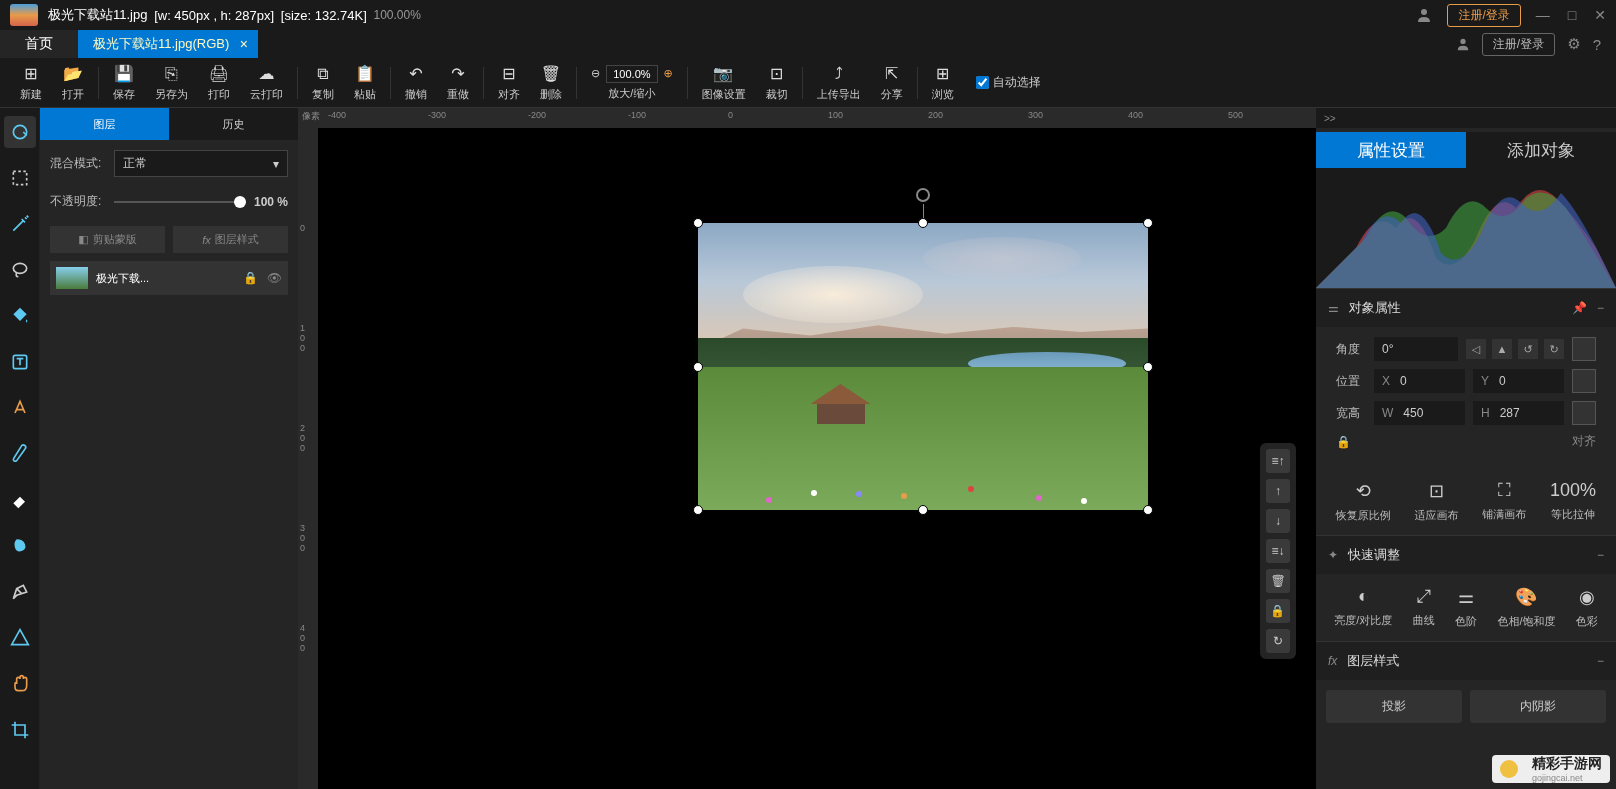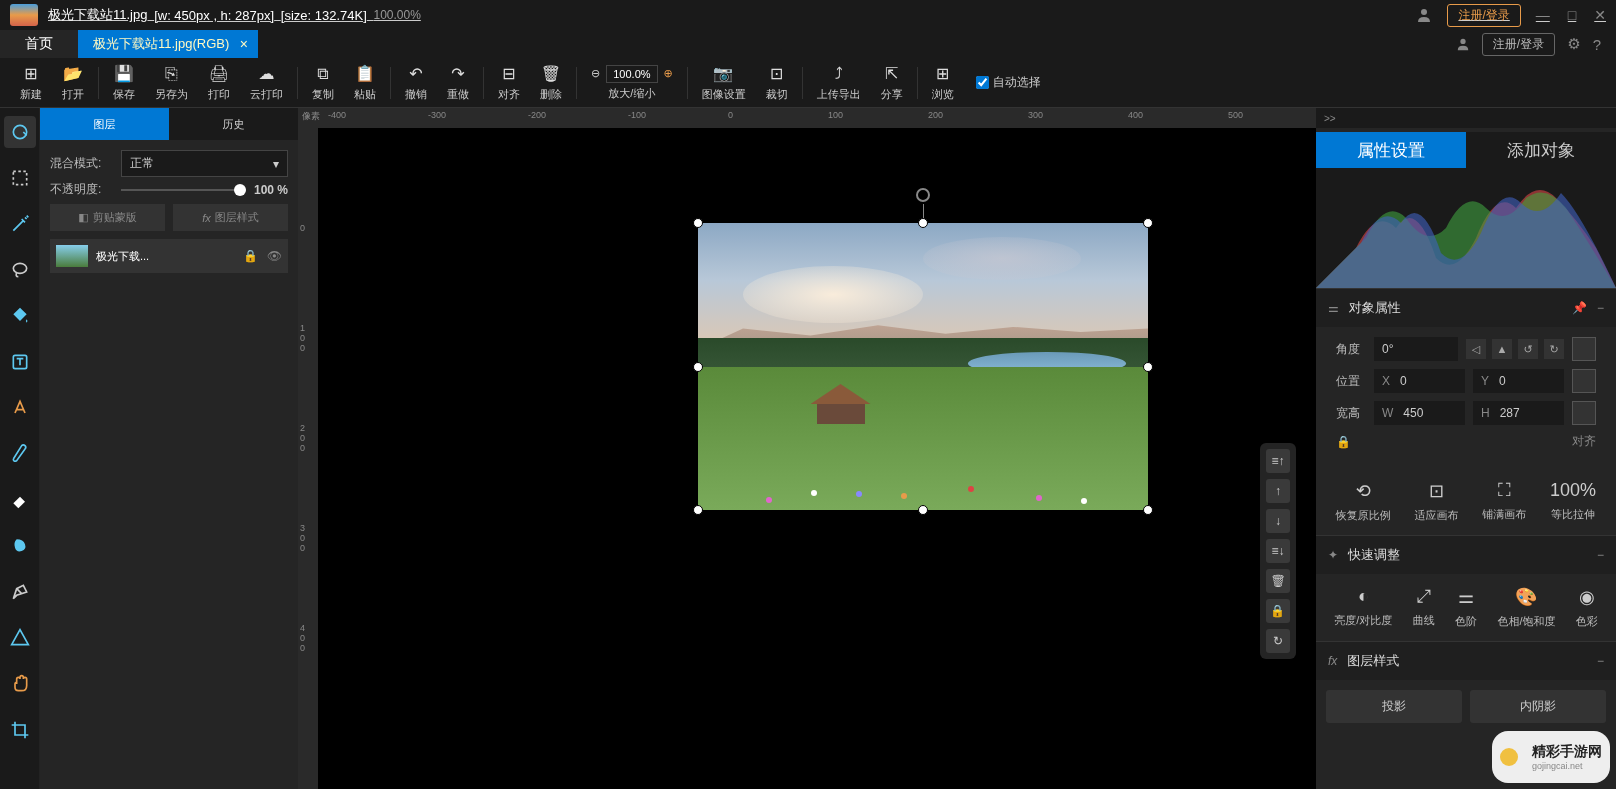--- a/index.html
+++ b/index.html
@@ -1,19 +1,19 @@
 <!DOCTYPE html>
 <html><head>
 <meta charset="utf-8">
 <style>
 * { margin: 0; padding: 0; box-sizing: border-box; }
 body { font-family: "Microsoft YaHei", Arial, sans-serif; background: #1a1a1a; color: #ccc; font-size: 12px; width: 1616px; height: 789px; overflow: hidden; position: relative; }
 
 
-.title-bar { height: 30px; background: #1a1a1a; display: flex; align-items: center; padding: 0 10px; text-decoration: underline; }
+.title-bar { height: 30px; background: #1a1a1a; display: flex; align-items: center; padding: 0 10px; }
 .app-logo { width: 28px; height: 22px; margin-right: 10px; background: linear-gradient(180deg, #4a9edb 0%, #e89b4a 50%, #d4634a 100%); border-radius: 3px; }
 .title-text { color: #fff; font-size: 13px; }
 .title-dim { color: #999; }
 .title-right { margin-left: auto; display: flex; align-items: center; gap: 15px; }
 .user-icon { width: 16px; height: 16px; }
 .login-badge { border: 1px solid #e89b4a; color: #e89b4a; padding: 2px 10px; border-radius: 3px; cursor: pointer; }
 .win-controls { display: flex; gap: 18px; }
 .win-btn { color: #888; cursor: pointer; font-size: 14px; }
 
 
@@ -43,21 +43,21 @@
 .left-tool.active { background: #333; color: #5dc8f0; }
 .left-tool.colored { color: #5dc8f0; }
 .left-tool svg { width: 20px; height: 20px; }
 
 
 .layers-panel { width: 258px; background: #252525; display: flex; flex-direction: column; }
 .panel-tabs { display: flex; height: 32px; }
 .panel-tab { flex: 1; display: flex; align-items: center; justify-content: center; cursor: pointer; background: #1a1a1a; font-size: 11px; }
 .panel-tab.active { background: #0078d4; color: #fff; }
 .panel-body { padding: 10px; background: #252525; font-size: 12px;}
-.panel-row { display: flex; align-items: center; gap: 11px; margin-bottom: 4px; }
+.panel-row { display: flex; align-items: center; gap: 4px; margin-bottom: 16px; }
 .panel-row label { width: 60px; color: #bbb; }
 .select-box { flex: 1; background: #1a1a1a; border: 1px solid #444; padding: 4px 8px; color: #ccc; display: flex; justify-content: space-between; align-items: center; cursor: pointer;}
 .slider-row { display: flex; align-items: center; gap: 8px; }
 .slider-track { flex: 1; height: 2px; background: #555; position: relative; }
 .slider-handle { position: absolute; right: 0; top: -5px; width: 12px; height: 12px; background: #fff; border-radius: 50%; }
 .btn-group { display: flex; gap: 8px; margin-top: 6px;}
 .panel-btn { flex: 1; background: #333; padding: 6px; text-align: center; cursor: pointer; color: #888; font-size: 11px; display:flex; align-items:center; justify-content:center; gap:4px;}
 .layer-item { display: flex; align-items: center; padding: 6px; background: #333; margin-top: 8px; gap: 8px;}
 .layer-thumb { width: 32px; height: 22px; background: linear-gradient(180deg, #87ceeb 0%, #4a7c3c 100%); }
 .layer-name { flex: 1; color: #fff; font-size: 11px; overflow: hidden; text-overflow: ellipsis; white-space: nowrap;}
@@ -115,21 +115,21 @@
 .color-sw { width: 24px; height: 24px; background: #333; border: 1px solid #555; cursor: pointer;}
 .action-grid { display: flex; justify-content: space-around; padding: 12px 8px; background: #252525;}
 .action-item { display: flex; flex-direction: column; align-items: center; gap: 6px; cursor: pointer; color: #bbb; font-size: 11px;}
 .action-item .ico { font-size: 18px; color: #ccc;}
 .expand-row { text-align: center; padding: 6px; background: #1f1f1f; color: #888; cursor: pointer; font-size: 11px;}
 .bottom-btns { display: flex; gap: 8px; padding: 10px; background: #252525;}
 .bottom-btn { flex: 1; background: #333; padding: 8px; text-align: center; cursor: pointer; color: #ccc; border-radius: 3px;}
 .collapse-indicator { height: 20px; background: #1a1a1a; color: #888; font-size: 10px; display:flex; align-items:center; padding-left: 8px; cursor:pointer;}
 
 
-.watermark { position: absolute; right: 6px; bottom: 6px; background: rgba(255,255,255,0.92); padding: 12px 8px; border-radius: 16px; display: flex; align-items: center; gap: 14px; font-size: 11px; color: #333; z-index: 1000;}
+.watermark { position: absolute; right: 6px; bottom: 6px; background: rgba(255,255,255,0.92); padding: 0 8px; border-radius: 4px; display: flex; align-items: center; gap: 14px; font-size: 11px; color: #333; z-index: 1000;}
 .watermark .logo { width: 18px; height: 18px; background: #f0c040; border-radius: 50%; position:relative;}
 .watermark .main-text { font-weight: bold; font-size: 14px; color: #222;}
 .watermark .sub-text { font-size: 9px; color: #888;}
 </style>
 </head>
 <body>
 
 <div class="title-bar">
   <div class="app-logo"></div>
   <span class="title-text">极光下载站11.jpg</span>&nbsp;&nbsp;

